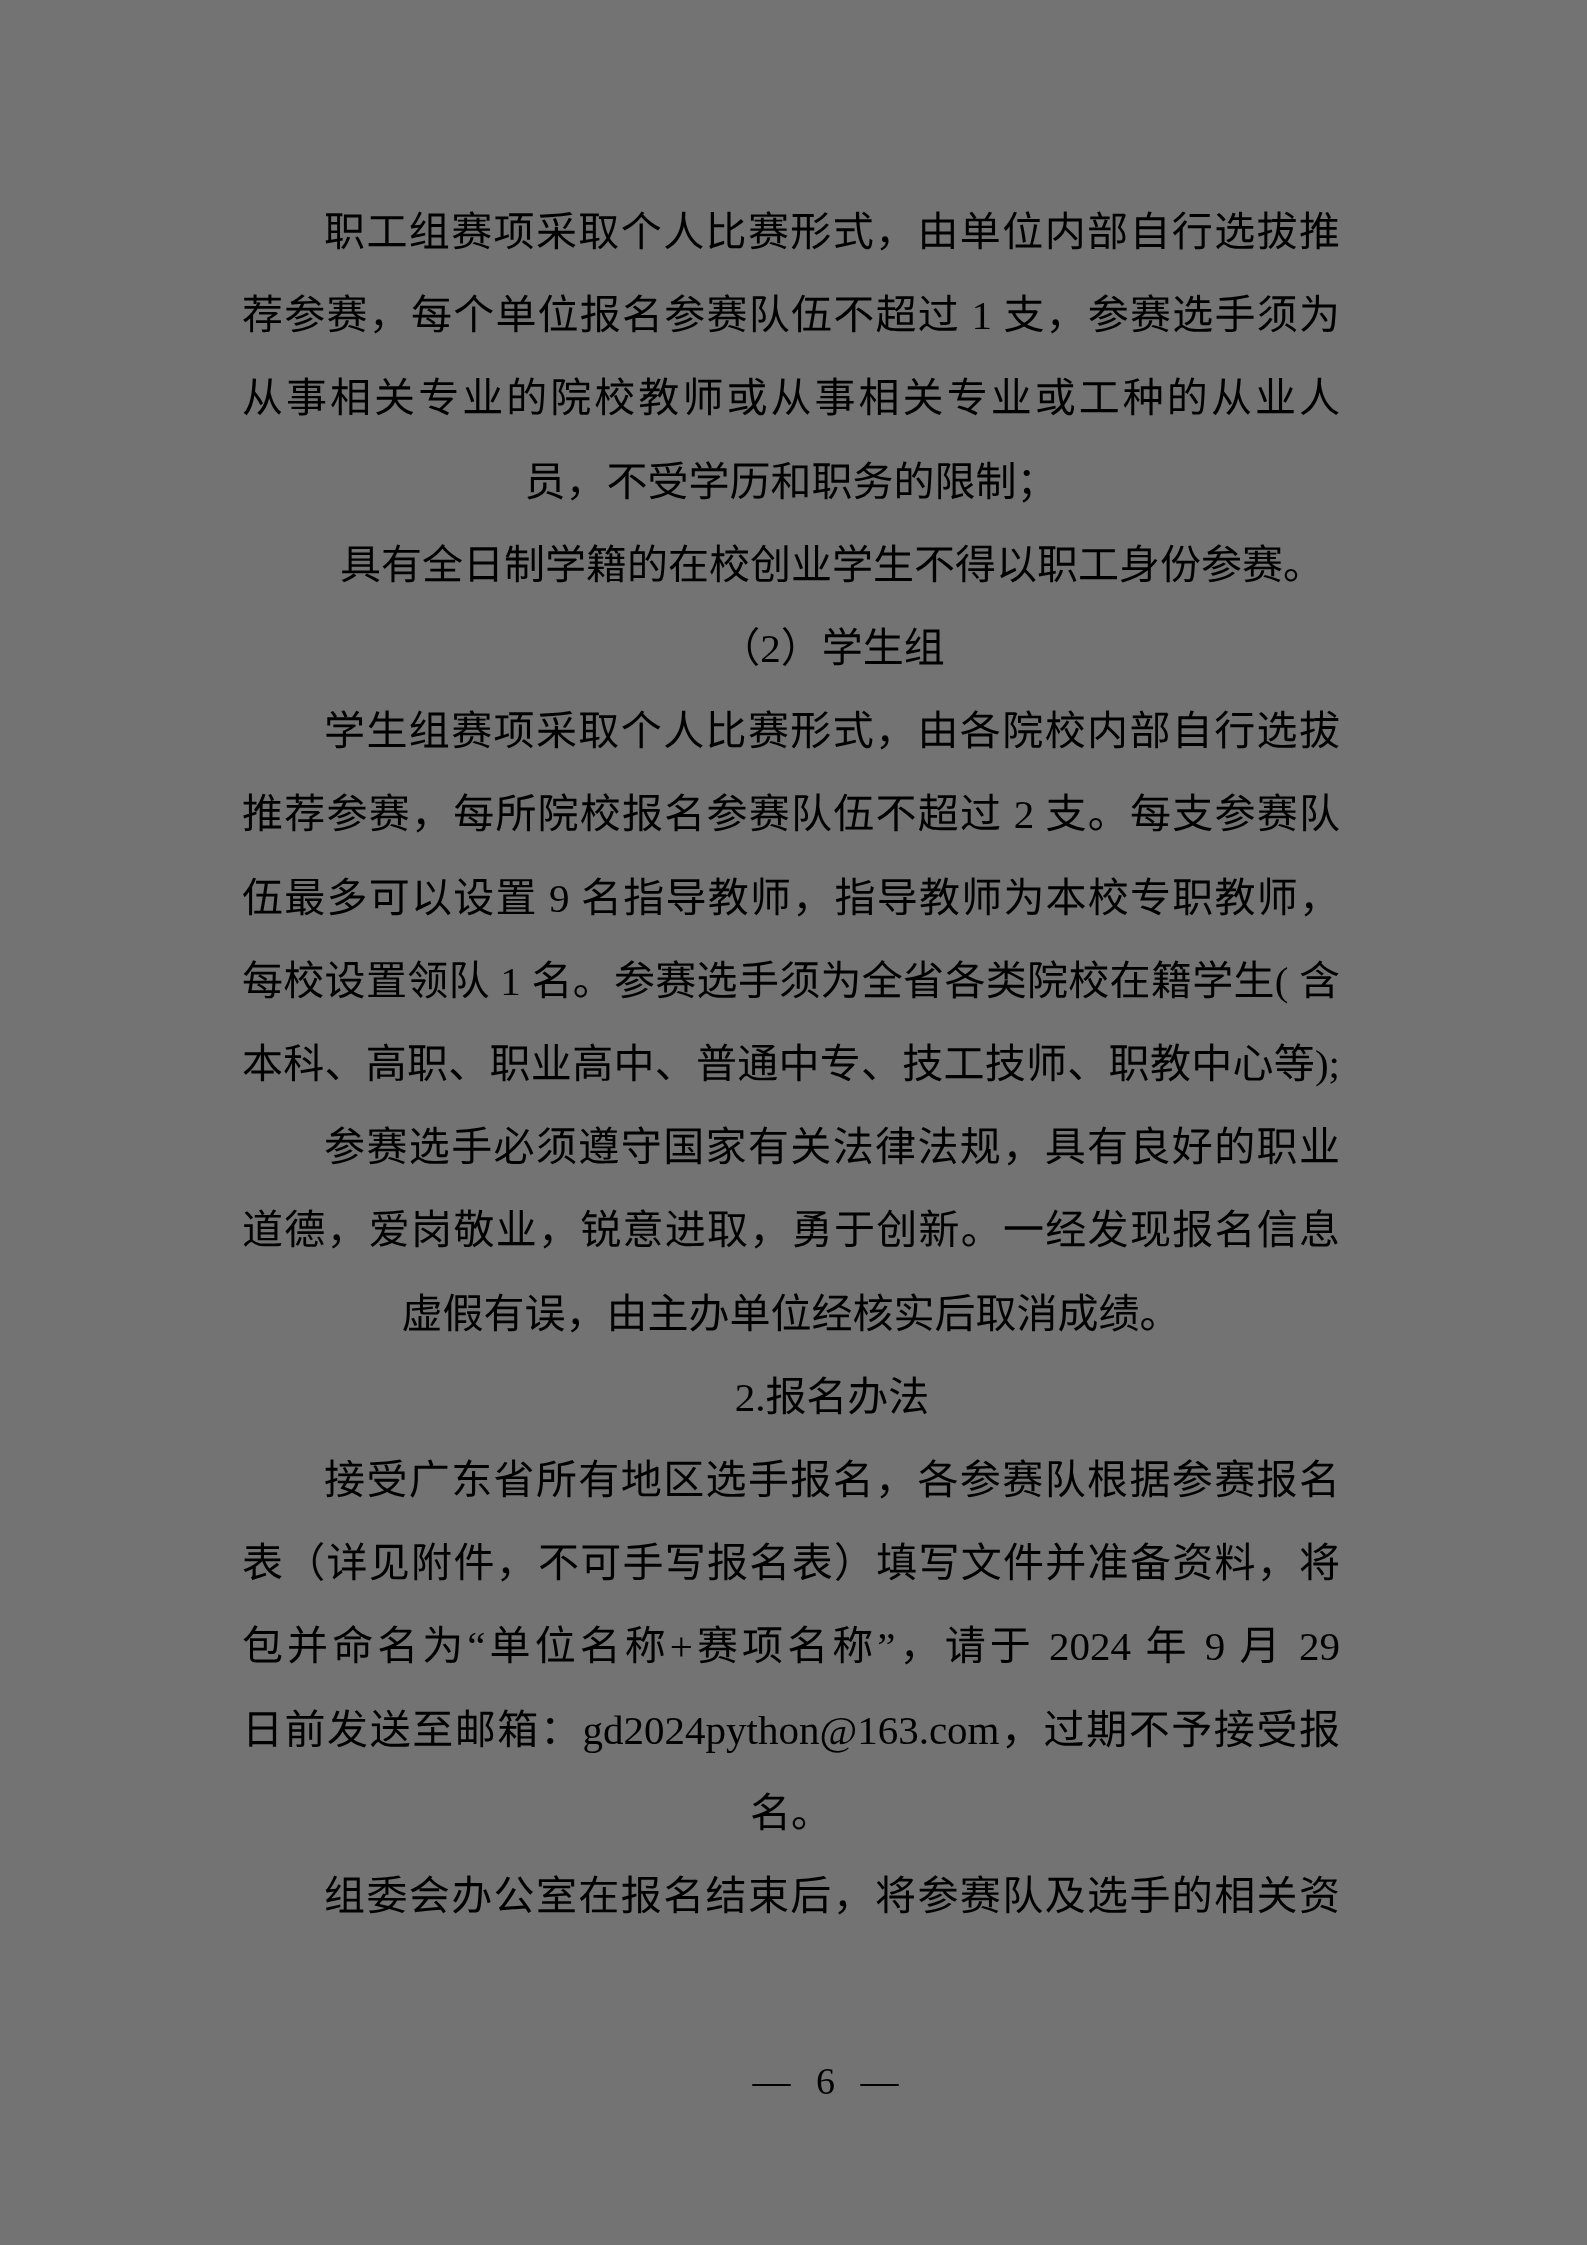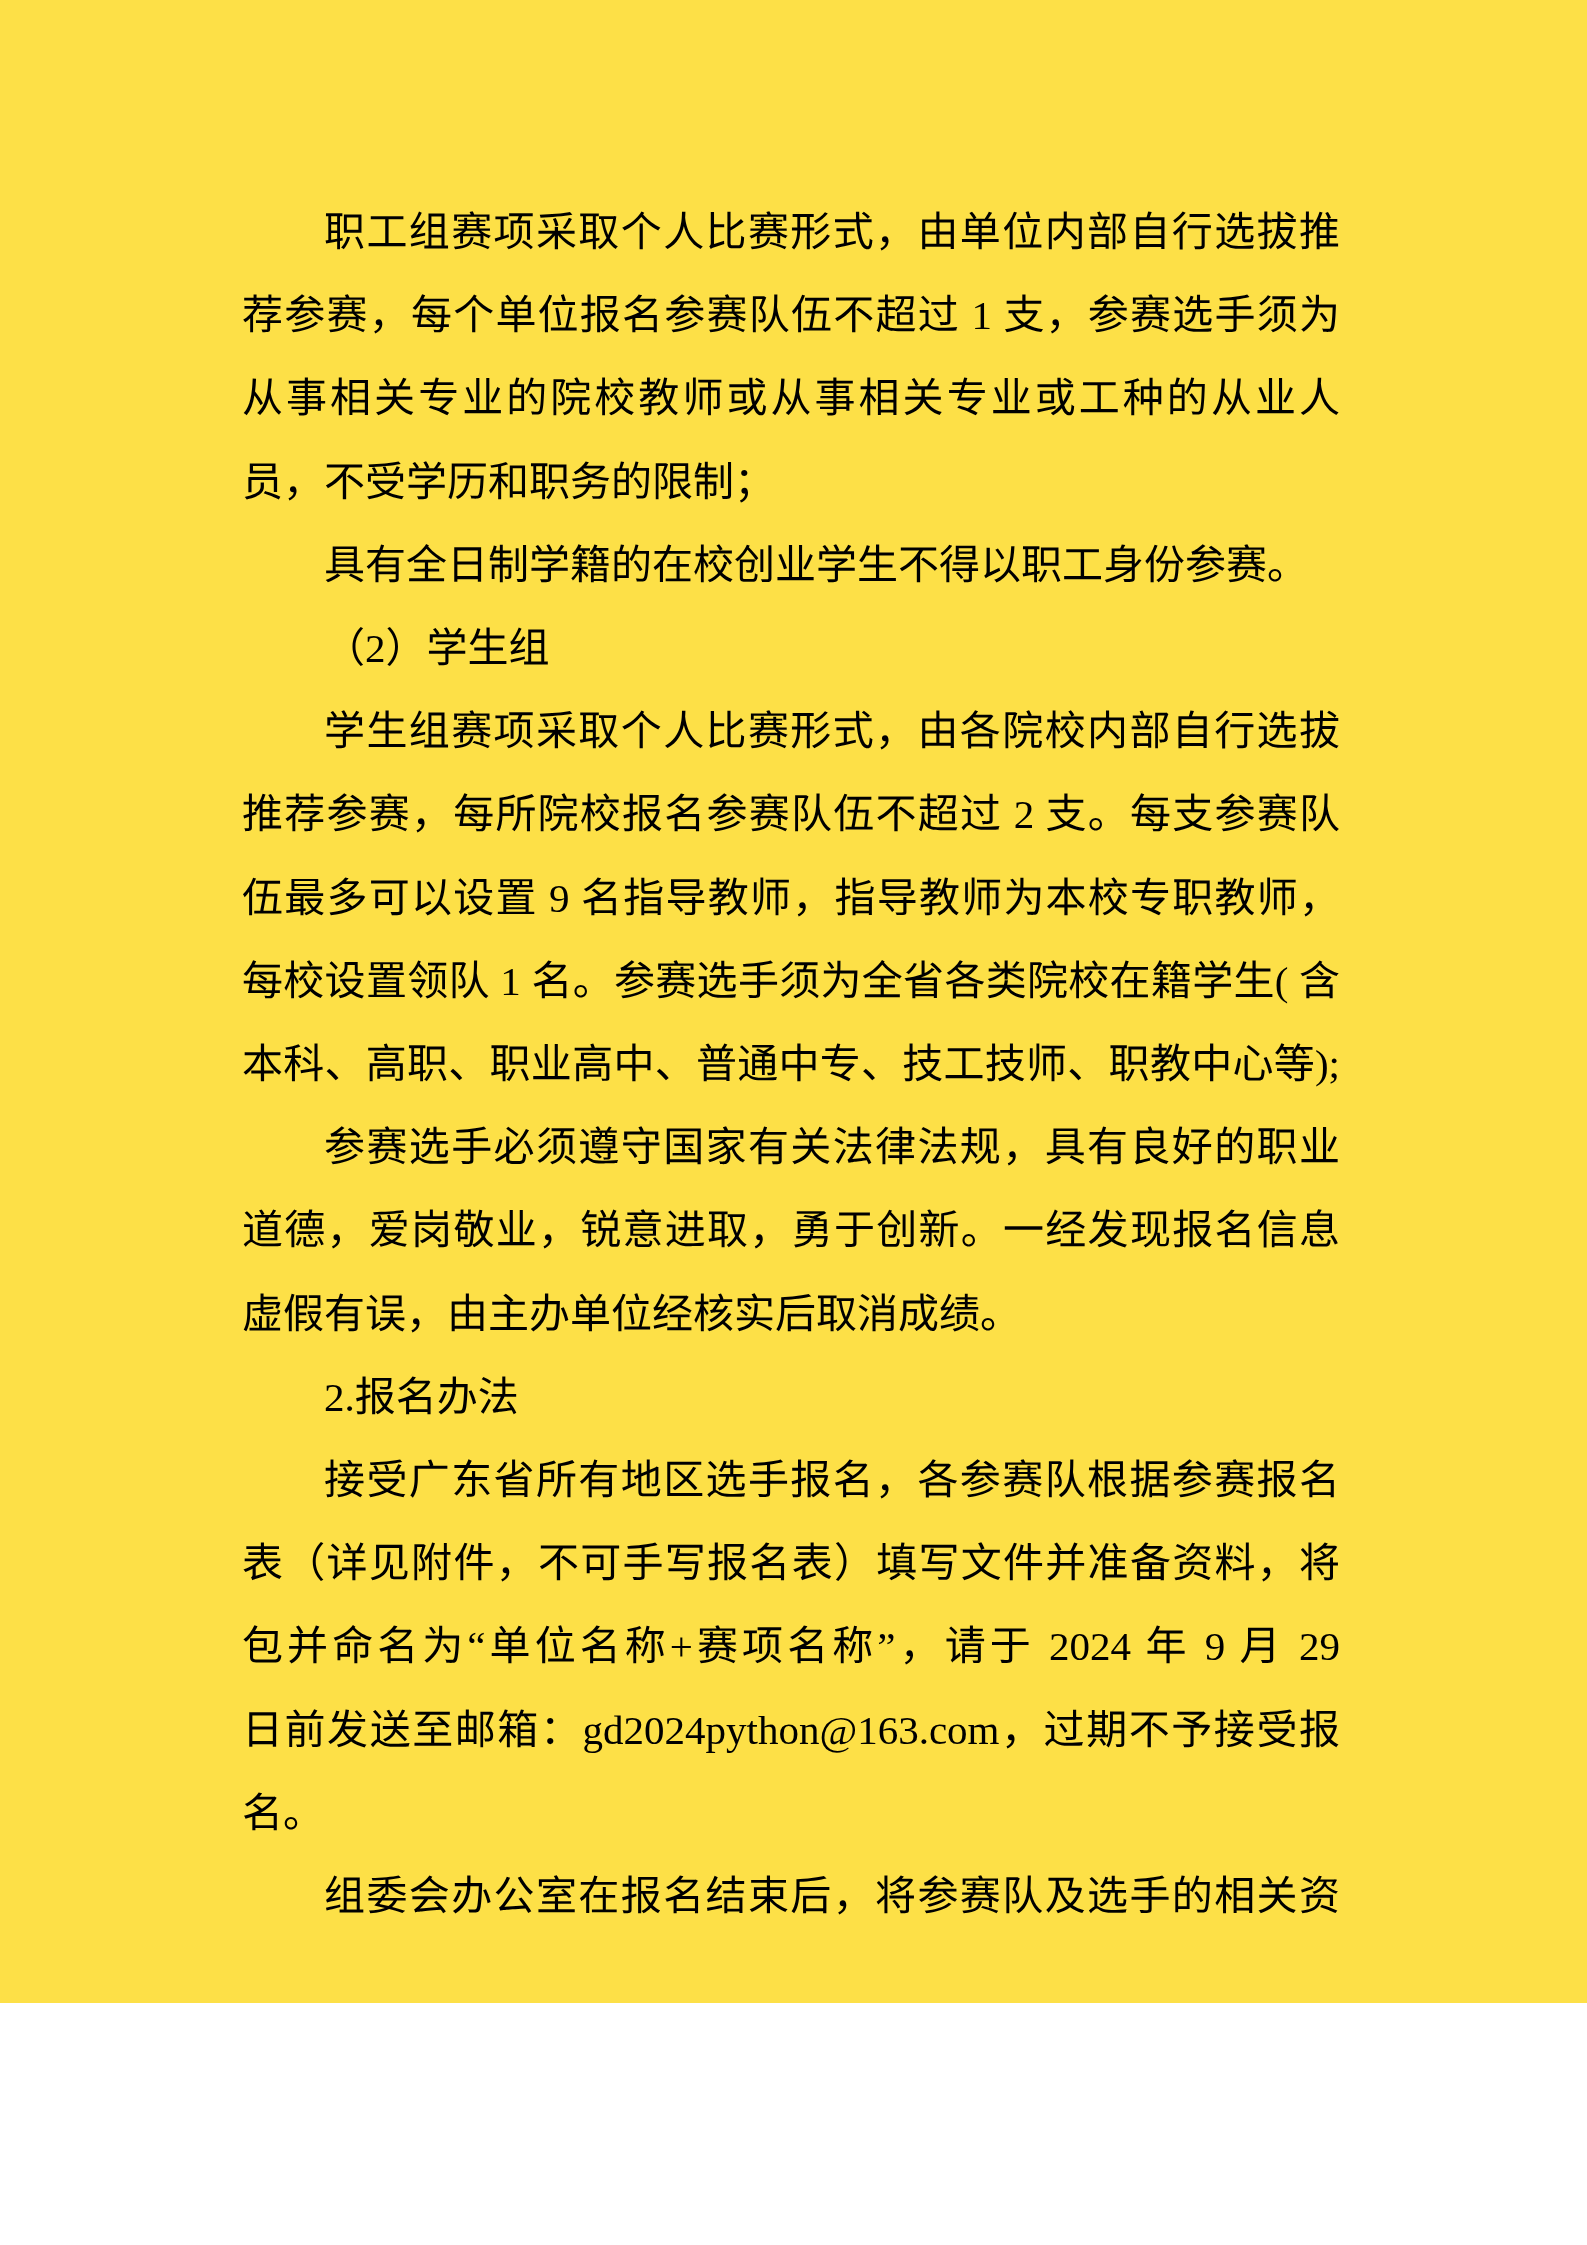--- a/index.html
+++ b/index.html
@@ -3,38 +3,38 @@
 <meta charset="utf-8">
 <style>
   html, body {
     margin: 0;
     padding: 0;
     background: #ffffff;
   }
   .page {
     position: relative;
     width: 1587px;
-    height: 2003px;
-    background: #fde047;
+    height: 2245px;
+    background: #737373;
     color: #000000;
     font-family: "Liberation Serif", "DejaVu Serif", serif;
     overflow: hidden;
   }
   .body-text {
     position: absolute;
     left: 242px;
     top: 191px;
     width: 1098px;
     font-size: 41px;
     line-height: 83.2px;
     letter-spacing: 0;
   }
   .line {
     white-space: nowrap;
-    text-align: left;
+    text-align: center;
   }
   .line.just {
     white-space: normal;
     text-align: justify;
     text-align-last: justify;
     text-justify: inter-character;
   }
   .line.ind {
     text-indent: 82px;
   }

